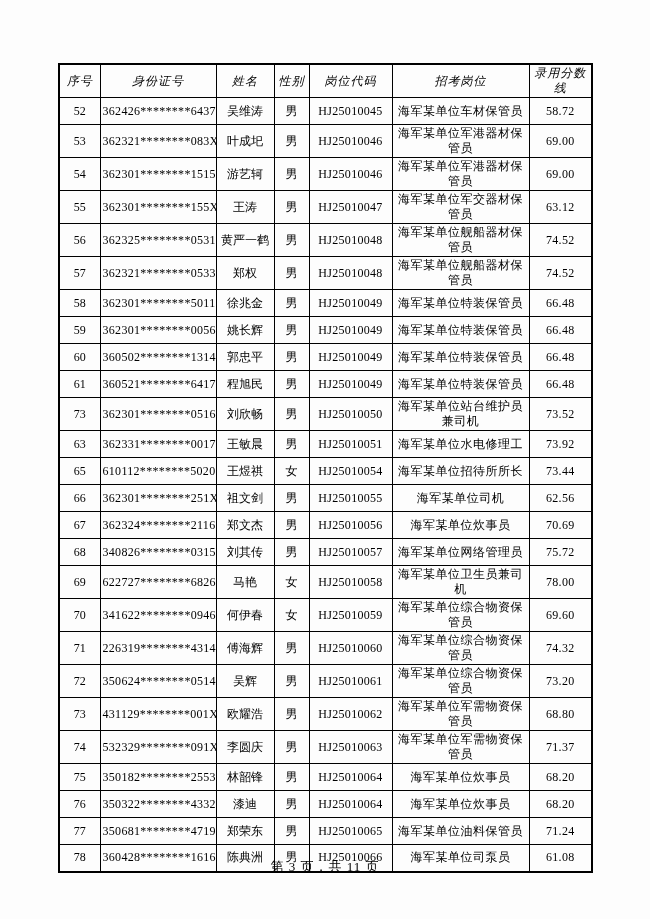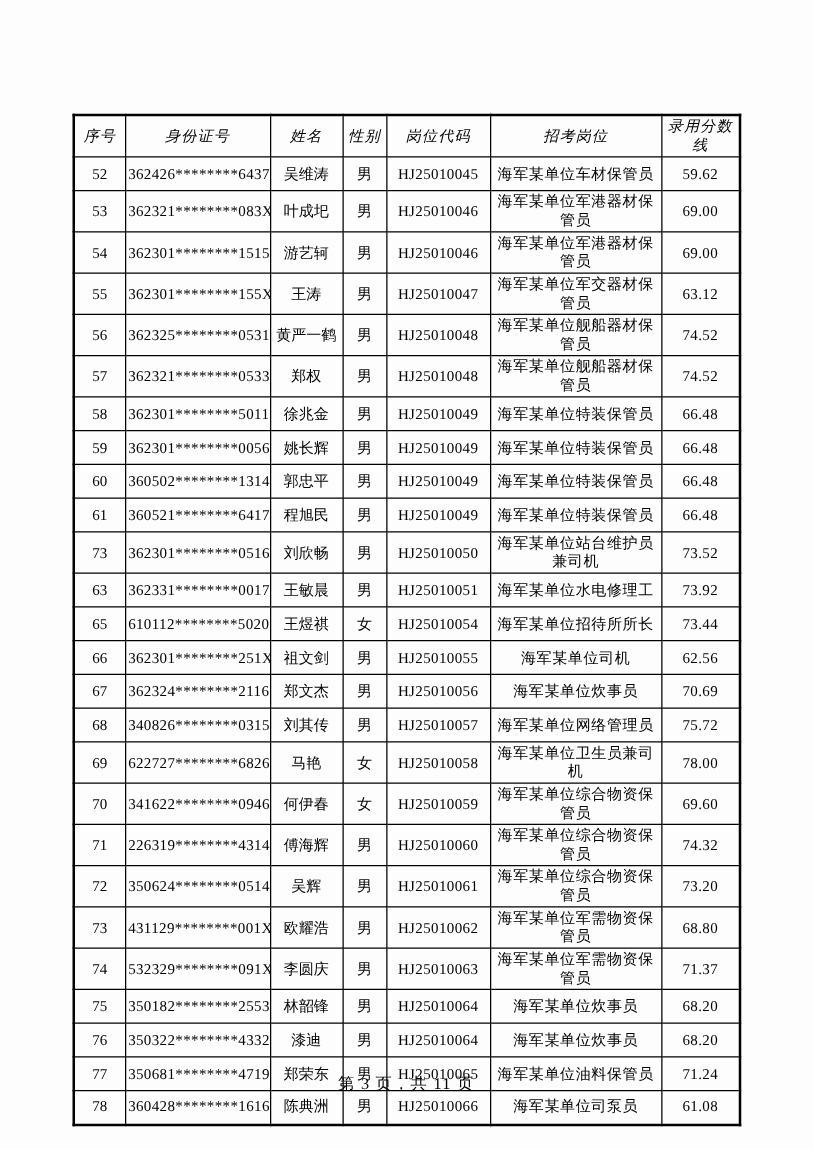--- a/index.html
+++ b/index.html
@@ -14,21 +14,21 @@
   }
   .page {
     width: 650px;
     height: 919px;
     background: #fdfdfd;
     position: relative;
   }
   table.score-table {
     position: absolute;
     left: 58px;
-    top: 91px;
+    top: 63px;
     width: 533px;
     border-collapse: collapse;
     table-layout: fixed;
     border: 2px solid #000000;
     font-size: 12px;
   }
   table.score-table th,
   table.score-table td {
     border: 1px solid #000000;
     text-align: center;
@@ -90,21 +90,21 @@
       </tr>
     </thead>
     <tbody>
         <tr>
       <td class="cell-seq">52</td>
       <td class="cell-id">362426********6437</td>
       <td class="cell-name">吴维涛</td>
       <td class="cell-gender">男</td>
       <td class="cell-code">HJ25010045</td>
       <td class="cell-pos">海军某单位车材保管员</td>
-      <td class="cell-score">59.62</td>
+      <td class="cell-score">58.72</td>
     </tr>
         <tr>
       <td class="cell-seq">53</td>
       <td class="cell-id">362321********083X</td>
       <td class="cell-name">叶成圯</td>
       <td class="cell-gender">男</td>
       <td class="cell-code">HJ25010046</td>
       <td class="cell-pos">海军某单位军港器材保管员</td>
       <td class="cell-score">69.00</td>
     </tr>

